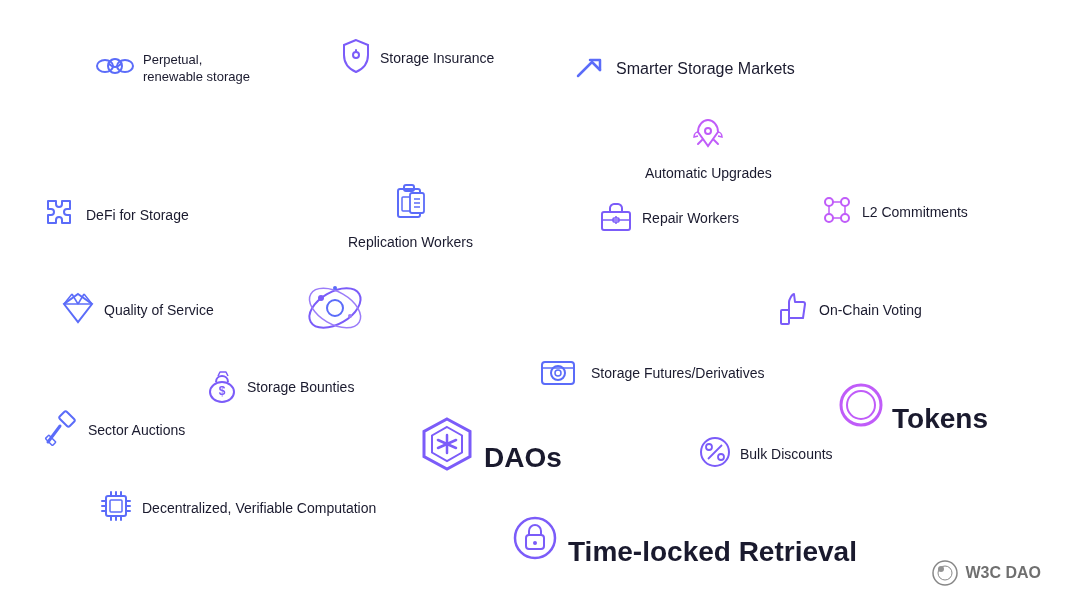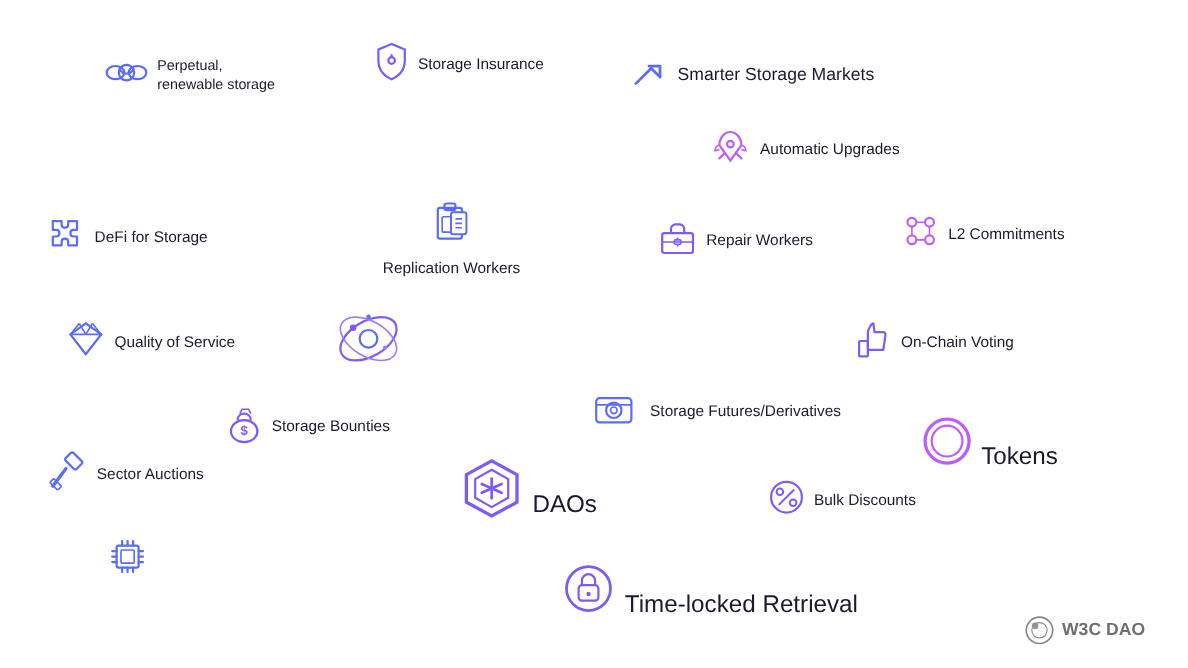--- a/index.html
+++ b/index.html
@@ -30,22 +30,22 @@
       color: #1a1a2e;
       font-weight: 400;
       line-height: 1.3;
       white-space: nowrap;
     }
     .feature-label.xlarge {
       font-weight: 700;
       font-size: 36px;
     }
     .feature-label.large {
-      font-weight: 400;
-      font-size: 22px;
+      font-weight: 700;
+      font-size: 28px;
       margin-top: 24px;
     }
     .feature-label.medium {
       font-size: 16px;
     }
     .center-feature {
       position: absolute;
       display: flex;
       align-items: center;
       gap: 16px;
@@ -98,21 +98,21 @@
     <div class="feature-icon">
       <svg width="38" height="38" viewBox="0 0 38 38">
         <polyline points="8,28 22,14 30,22" fill="none" stroke="#5b6cf9" stroke-width="2.5" stroke-linecap="round" stroke-linejoin="round"></polyline>
         <polyline points="20,12 30,12 30,22" fill="none" stroke="#5b6cf9" stroke-width="2.5" stroke-linecap="round" stroke-linejoin="round"></polyline>
       </svg>
     </div>
     <span class="feature-label medium">Smarter Storage Markets</span>
   </div>
 
 
-  <div class="feature-item" style="left:645px; top:114px;">
+  <div class="feature-item" style="left:645px; top:114px;flex-direction:column;">
     <div class="feature-icon">
       <svg width="38" height="38" viewBox="0 0 38 38">
         <path d="M19 6c5 0 10 5 10 12l-10 14L9 18C9 11 14 6 19 6z" fill="none" stroke="#c05cf9" stroke-width="2"></path>
         <circle cx="19" cy="17" r="3" fill="none" stroke="#c05cf9" stroke-width="2"></circle>
         <path d="M13 26l-4 4" stroke="#c05cf9" stroke-width="2" stroke-linecap="round"></path>
         <path d="M25 26l4 4" stroke="#c05cf9" stroke-width="2" stroke-linecap="round"></path>
         <path d="M9 18c-2 0-4 2-4 5l4-1" fill="none" stroke="#c05cf9" stroke-width="1.5"></path>
         <path d="M29 18c2 0 4 2 4 5l-4-1" fill="none" stroke="#c05cf9" stroke-width="1.5"></path>
       </svg>
     </div>
@@ -293,20 +293,21 @@
         <line x1="18" y1="28" x2="18" y2="32" stroke="#5b6cf9" stroke-width="2" stroke-linecap="round"></line>
         <line x1="23" y1="28" x2="23" y2="32" stroke="#5b6cf9" stroke-width="2" stroke-linecap="round"></line>
         <line x1="8" y1="13" x2="4" y2="13" stroke="#5b6cf9" stroke-width="2" stroke-linecap="round"></line>
         <line x1="8" y1="18" x2="4" y2="18" stroke="#5b6cf9" stroke-width="2" stroke-linecap="round"></line>
         <line x1="8" y1="23" x2="4" y2="23" stroke="#5b6cf9" stroke-width="2" stroke-linecap="round"></line>
         <line x1="28" y1="13" x2="32" y2="13" stroke="#5b6cf9" stroke-width="2" stroke-linecap="round"></line>
         <line x1="28" y1="18" x2="32" y2="18" stroke="#5b6cf9" stroke-width="2" stroke-linecap="round"></line>
         <line x1="28" y1="23" x2="32" y2="23" stroke="#5b6cf9" stroke-width="2" stroke-linecap="round"></line>
       </svg>
     </div>
+    <span class="feature-label">Decentralized, Verifiable Computation</span>
   </div>
 
   <div class="feature-item" style="left:510px; top:510px;">
     <div class="feature-icon">
       <svg width="50" height="50" viewBox="0 0 50 50">
         <circle cx="25" cy="25" r="20" fill="none" stroke="#7b5cf9" stroke-width="2.5"></circle>
         <rect x="16" y="22" width="18" height="14" rx="3" fill="none" stroke="#7b5cf9" stroke-width="2"></rect>
         <path d="M19 22V18c0-3.3 2.7-6 6-6s6 2.7 6 6v4" fill="none" stroke="#7b5cf9" stroke-width="2" stroke-linecap="round"></path>
         <circle cx="25" cy="30" r="2" fill="#7b5cf9"></circle>
       </svg>

